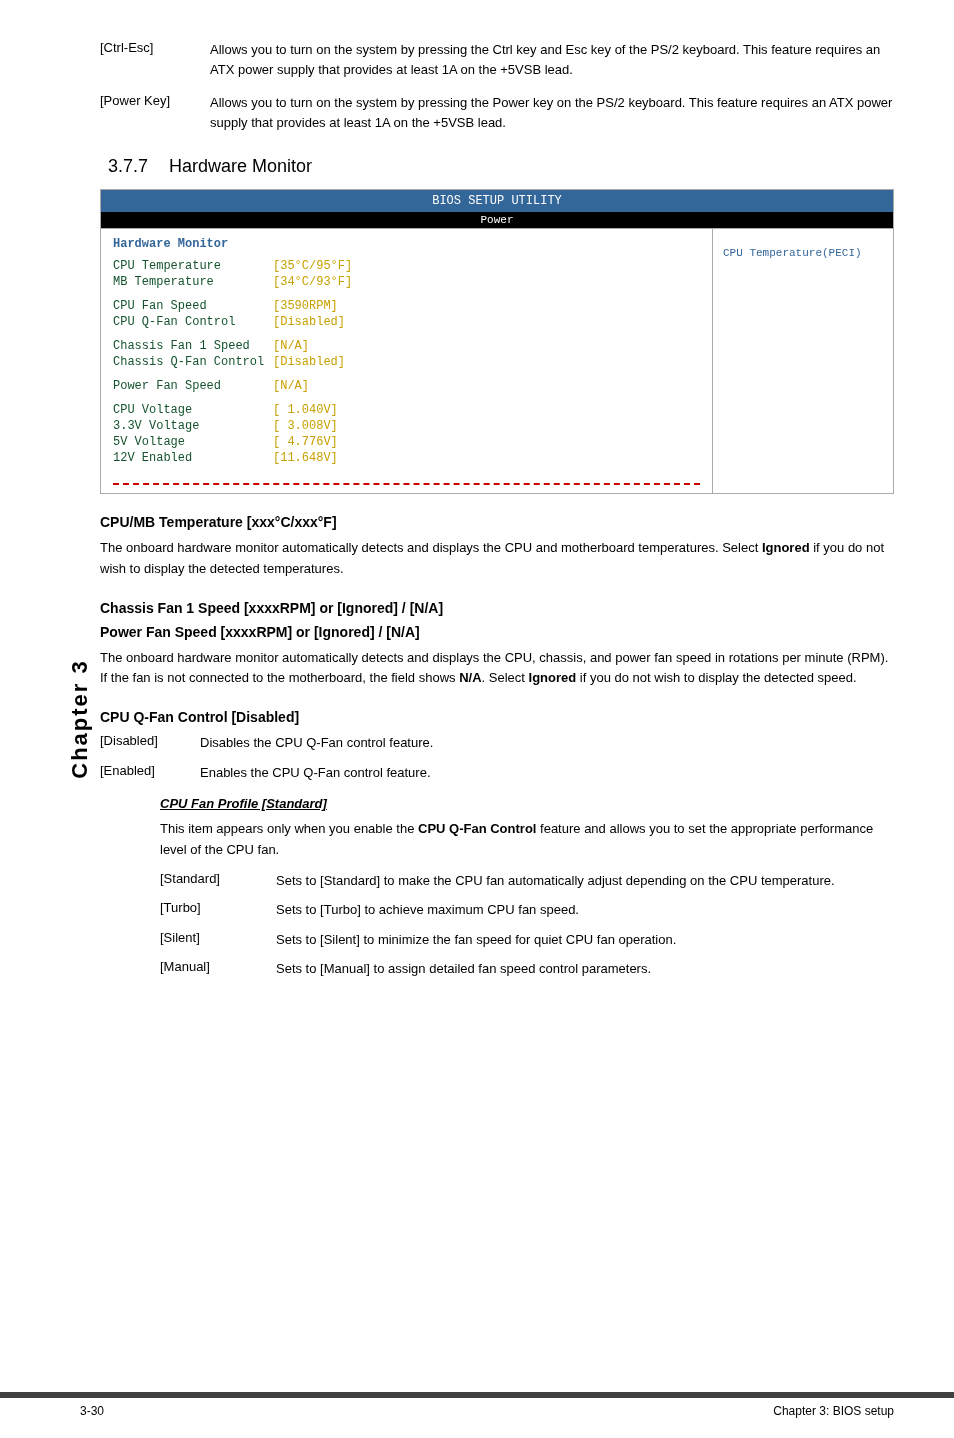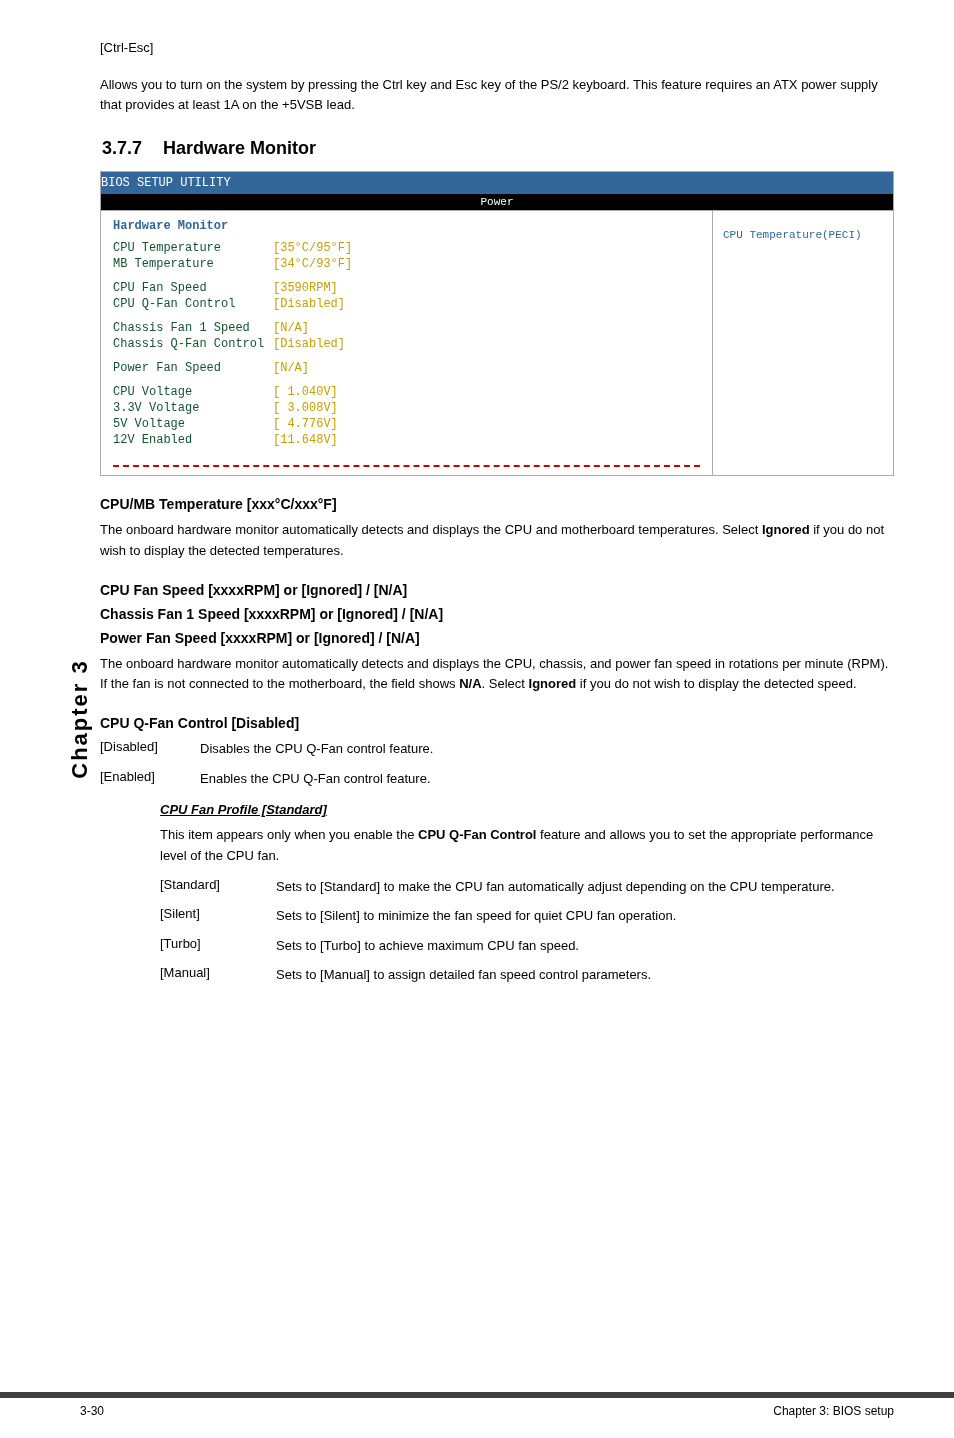--- a/index.html
+++ b/index.html
@@ -36,56 +36,56 @@
 
     
     .intro-section {
       margin-bottom: 24px;
     }
 
     .key-item {
       display: flex;
       gap: 20px;
       margin-bottom: 14px;
-      flex-direction: column;
     }
 
     .key-label {
       min-width: 90px;
       font-weight: normal;
     }
 
     .key-desc {
       flex: 1;
       line-height: 1.5;
     }
 
     
     .section-heading {
       font-size: 18px;
-      font-weight: bold;
-      margin: 20px 0 12px 2px;
+      font-weight: normal;
+      margin: 20px 0 12px 8px;
       border-bottom: none;
     }
 
     .section-number {
       margin-right: 16px;
     }
 
     
     .bios-container {
       border: 1px solid #aaa;
       margin-bottom: 20px;
       font-family: 'Courier New', monospace;
       font-size: 12px;
     }
 
     .bios-header {
       background: #336699;
       color: #fff;
+      text-align: center;
       padding: 4px 0;
     }
 
     .bios-header-sub {
       background: #000000;
       color: #fff;
       text-align: center;
       padding: 2px 0;
       font-size: 11px;
     }
@@ -222,20 +222,24 @@
 
 <div class="chapter-sidebar">Chapter 3</div>
 
 <div class="page-content">
 
   <div class="intro-section">
     <div class="key-item">
       <span class="key-label">[Ctrl-Esc]</span>
       <span class="key-desc">Allows you to turn on the system by pressing the Ctrl key and Esc key of the PS/2 keyboard. This feature requires an ATX power supply that provides at least 1A on the +5VSB lead.</span>
     </div>
+    <div class="key-item">
+      <span class="key-label">[Power Key]</span>
+      <span class="key-desc">Allows you to turn on the system by pressing the Power key on the PS/2 keyboard. This feature requires an ATX power supply that provides at least 1A on the +5VSB lead.</span>
+    </div>
   </div>
 
   <div class="section-heading">
     <span class="section-number">3.7.7</span>
     <span>Hardware Monitor</span>
   </div>
 
   <div class="bios-container">
     <div class="bios-header">BIOS SETUP UTILITY</div>
     <div class="bios-header-sub">Power</div>
@@ -310,21 +314,20 @@
   </div>
 
   <div class="content-section">
     <div class="subsection-heading">CPU/MB Temperature [xxx°C/xxx°F]</div>
     <p class="body-text">
       The onboard hardware monitor automatically detects and displays the CPU and motherboard temperatures. Select <b>Ignored</b> if you do not wish to display the detected temperatures.
     </p>
   </div>
 
   <div class="content-section">
-    <div class="subsection-heading">CPU Fan Speed [xxxxRPM] or [Ignored] / [N/A]</div>
     <div class="subsection-heading">Chassis Fan 1 Speed [xxxxRPM] or [Ignored] / [N/A]</div>
     <div class="subsection-heading">Power Fan Speed [xxxxRPM] or [Ignored] / [N/A]</div>
     <p class="body-text">
       The onboard hardware monitor automatically detects and displays the CPU, chassis, and power fan speed in rotations per minute (RPM). If the fan is not connected to the motherboard, the field shows <b>N/A</b>. Select <b>Ignored</b> if you do not wish to display the detected speed.
     </p>
   </div>
 
   <div class="content-section">
     <div class="subsection-heading">CPU Q-Fan Control [Disabled]</div>
 
@@ -341,26 +344,26 @@
 
     <p class="body-text" style="margin-left:60px;">
       This item appears only when you enable the <b>CPU Q-Fan Control</b> feature and allows you to set the appropriate performance level of the CPU fan.
     </p>
 
     <div class="option-item-indented">
       <span class="option-label-indented">[Standard]</span>
       <span class="option-desc-indented">Sets to [Standard] to make the CPU fan automatically adjust depending on the CPU temperature.</span>
     </div>
     <div class="option-item-indented">
+      <span class="option-label-indented">[Turbo]</span>
+      <span class="option-desc-indented">Sets to [Turbo] to achieve maximum CPU fan speed.</span>
+    </div>
+    <div class="option-item-indented">
       <span class="option-label-indented">[Silent]</span>
       <span class="option-desc-indented">Sets to [Silent] to minimize the fan speed for quiet CPU fan operation.</span>
-    </div>
-    <div class="option-item-indented">
-      <span class="option-label-indented">[Turbo]</span>
-      <span class="option-desc-indented">Sets to [Turbo] to achieve maximum CPU fan speed.</span>
     </div>
     <div class="option-item-indented">
       <span class="option-label-indented">[Manual]</span>
       <span class="option-desc-indented">Sets to [Manual] to assign detailed fan speed control parameters.</span>
     </div>
   </div>
 
 </div>
 
 <div class="page-footer">

